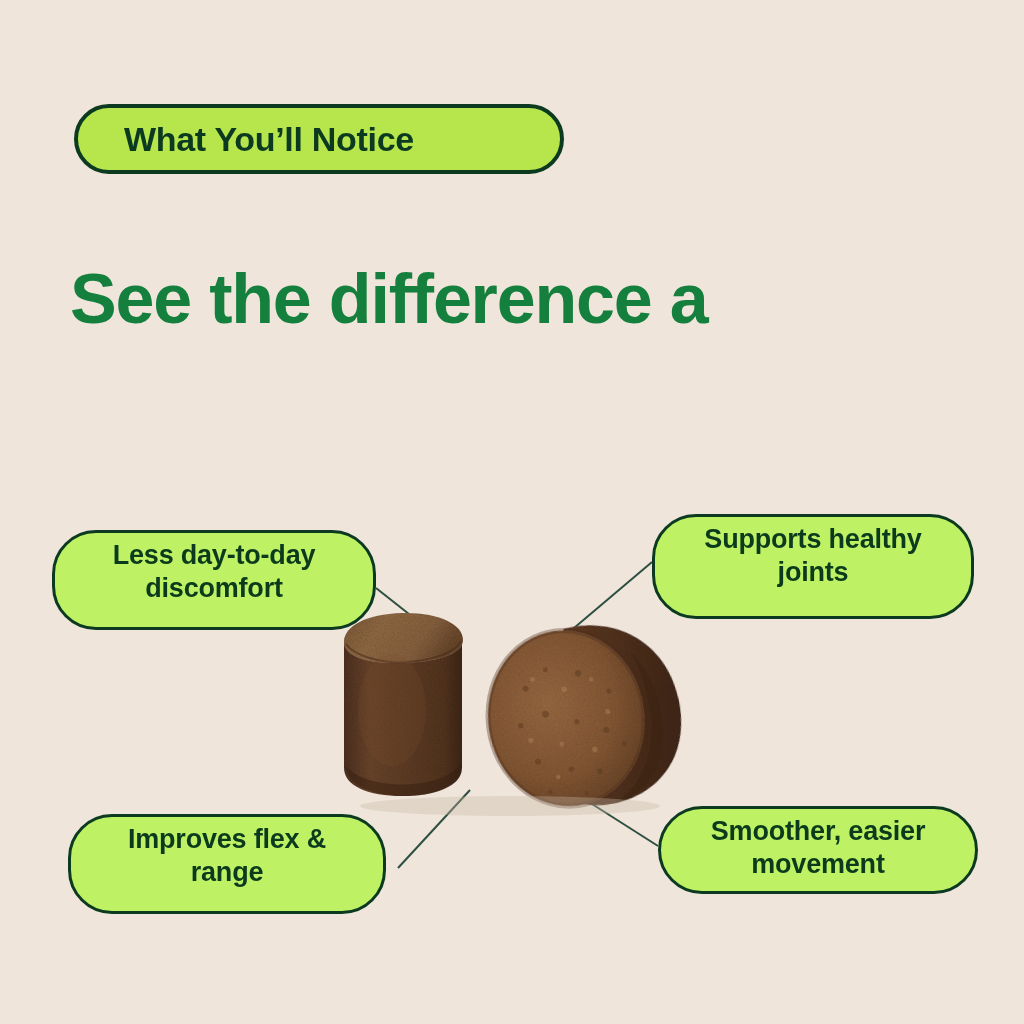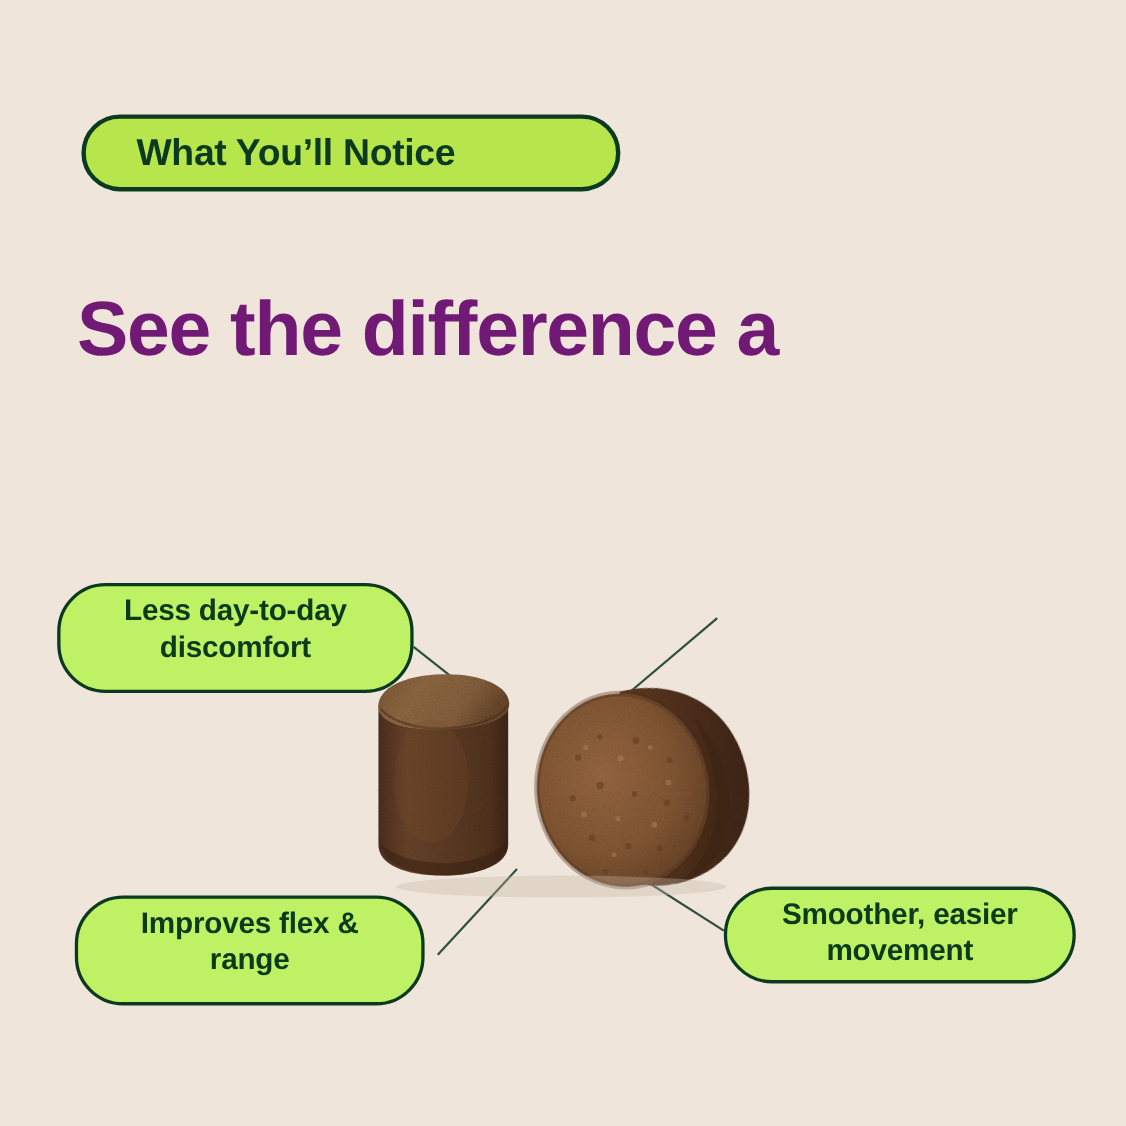--- a/index.html
+++ b/index.html
@@ -46,21 +46,21 @@
     line-height: 1;
     white-space: nowrap;
   }
 
   
   .headline {
     position: absolute;
     left: 70px;
     top: 212px;
     width: 900px;
-    color: #701a75;
+    color: #15803d;
     font-size: 70px;
     font-weight: 700;
     line-height: 1.16;
     letter-spacing: -1.2px;
   }
   .headline .hl-line { display: block; }
 
   
   #connectors {
     position: absolute;
@@ -235,20 +235,23 @@
                C152 176 174 134 170 92 C168 66 164 50 158 38 Z" fill="#3a2212" opacity="0.55"></path>
     </g>
 
     <ellipse cx="180" cy="206" rx="150" ry="10" fill="#c9b8a6" opacity="0.35"></ellipse>
   </svg>
 
   <div class="pill pill-tl">
     <span class="pill-text">Less day-to-day discomfort</span>
   </div>
 
+  <div class="pill pill-tr">
+    <span class="pill-text">Supports healthy joints</span>
+  </div>
 
   <div class="pill pill-bl">
     <span class="pill-text">Improves flex &amp; range</span>
   </div>
 
   <div class="pill pill-br">
     <span class="pill-text">Smoother, easier movement</span>
   </div>
 
 </div>

